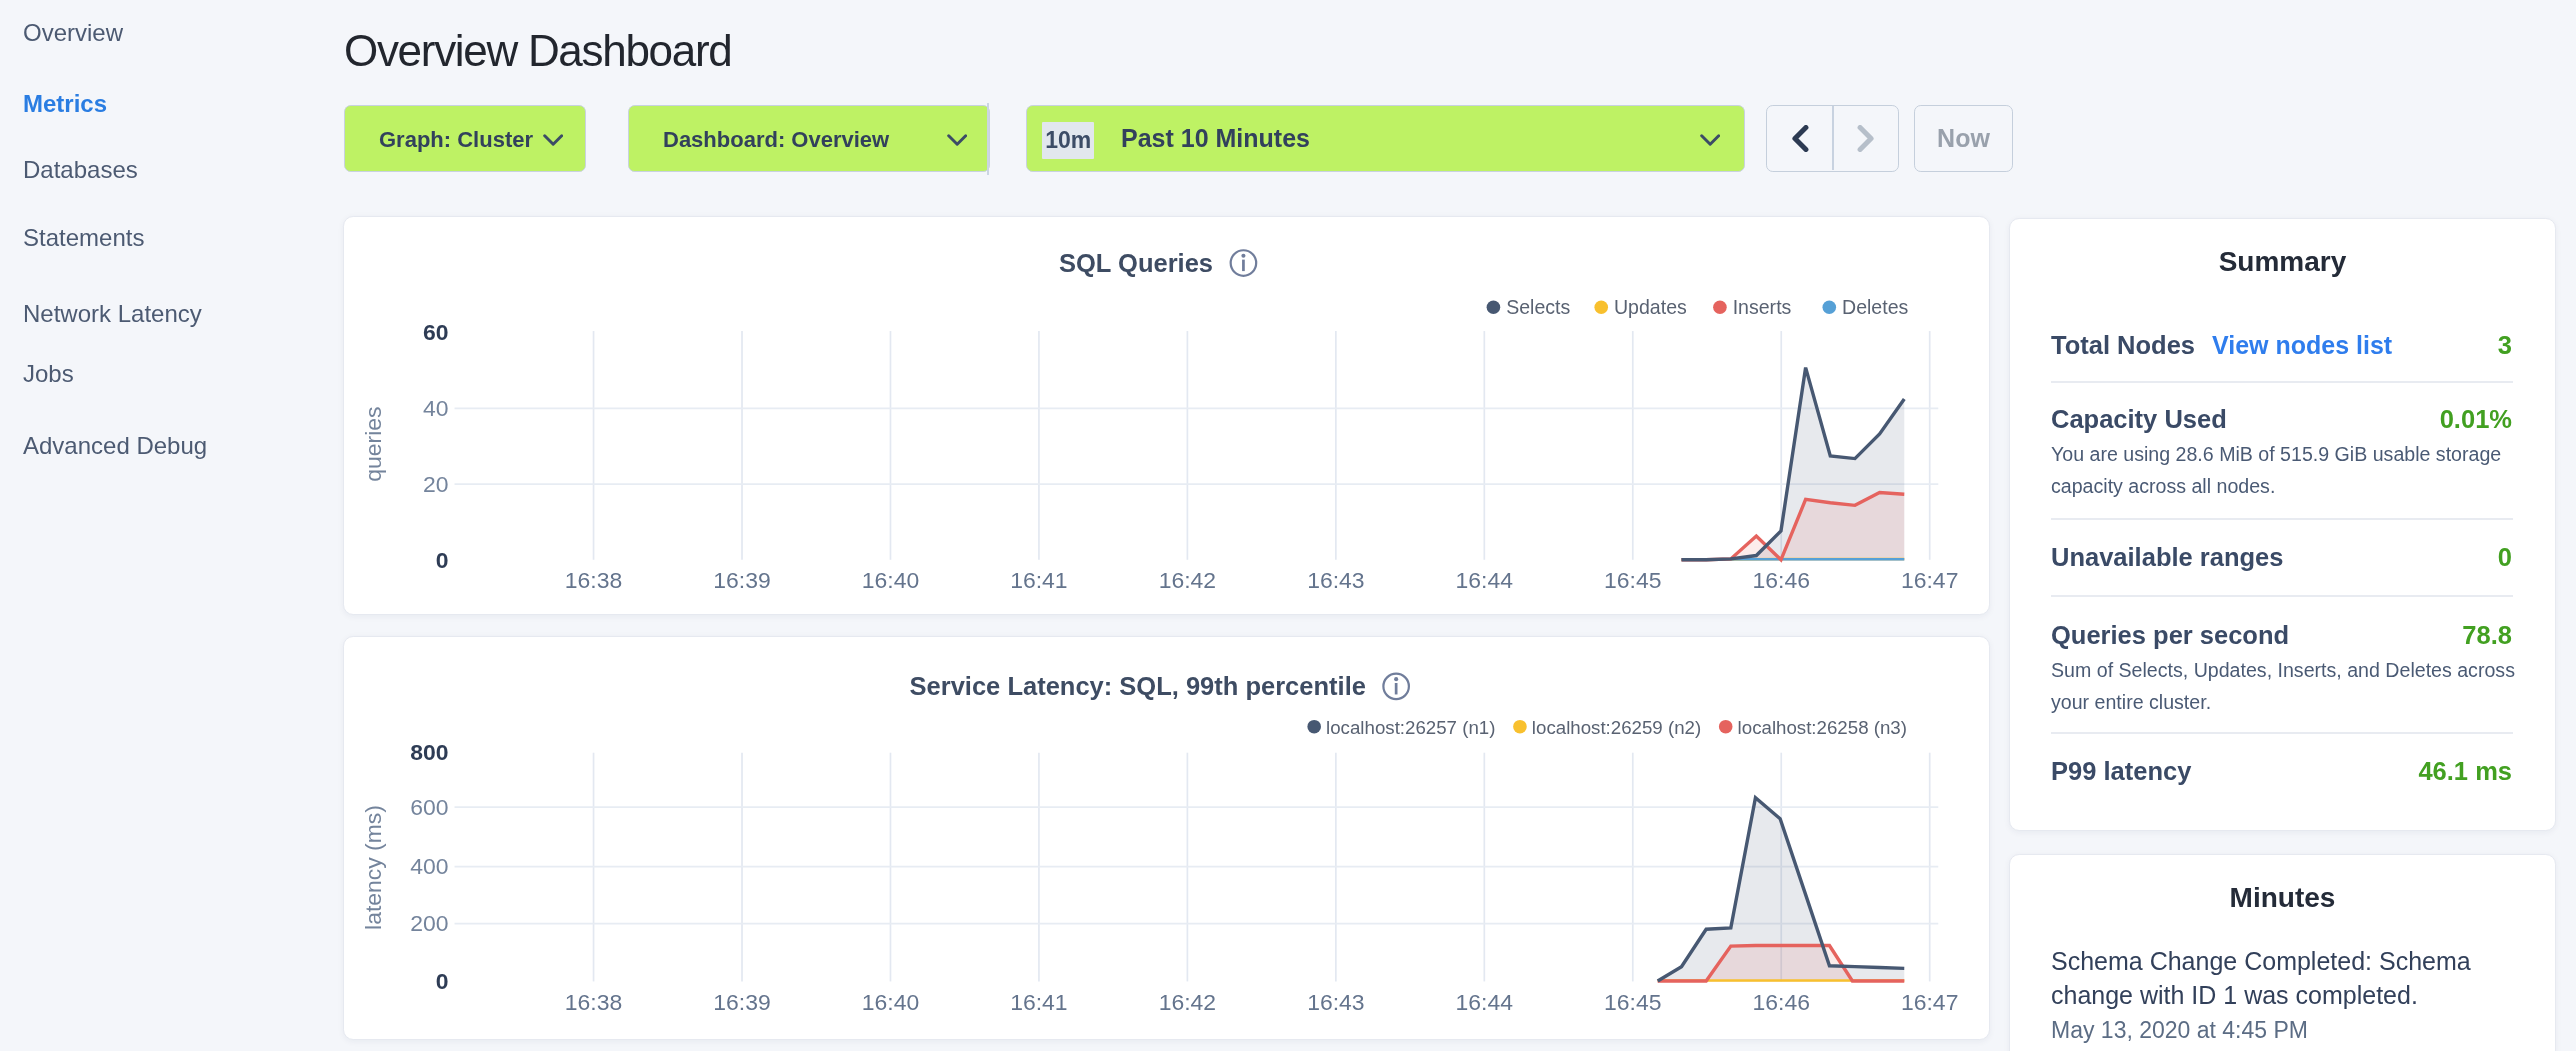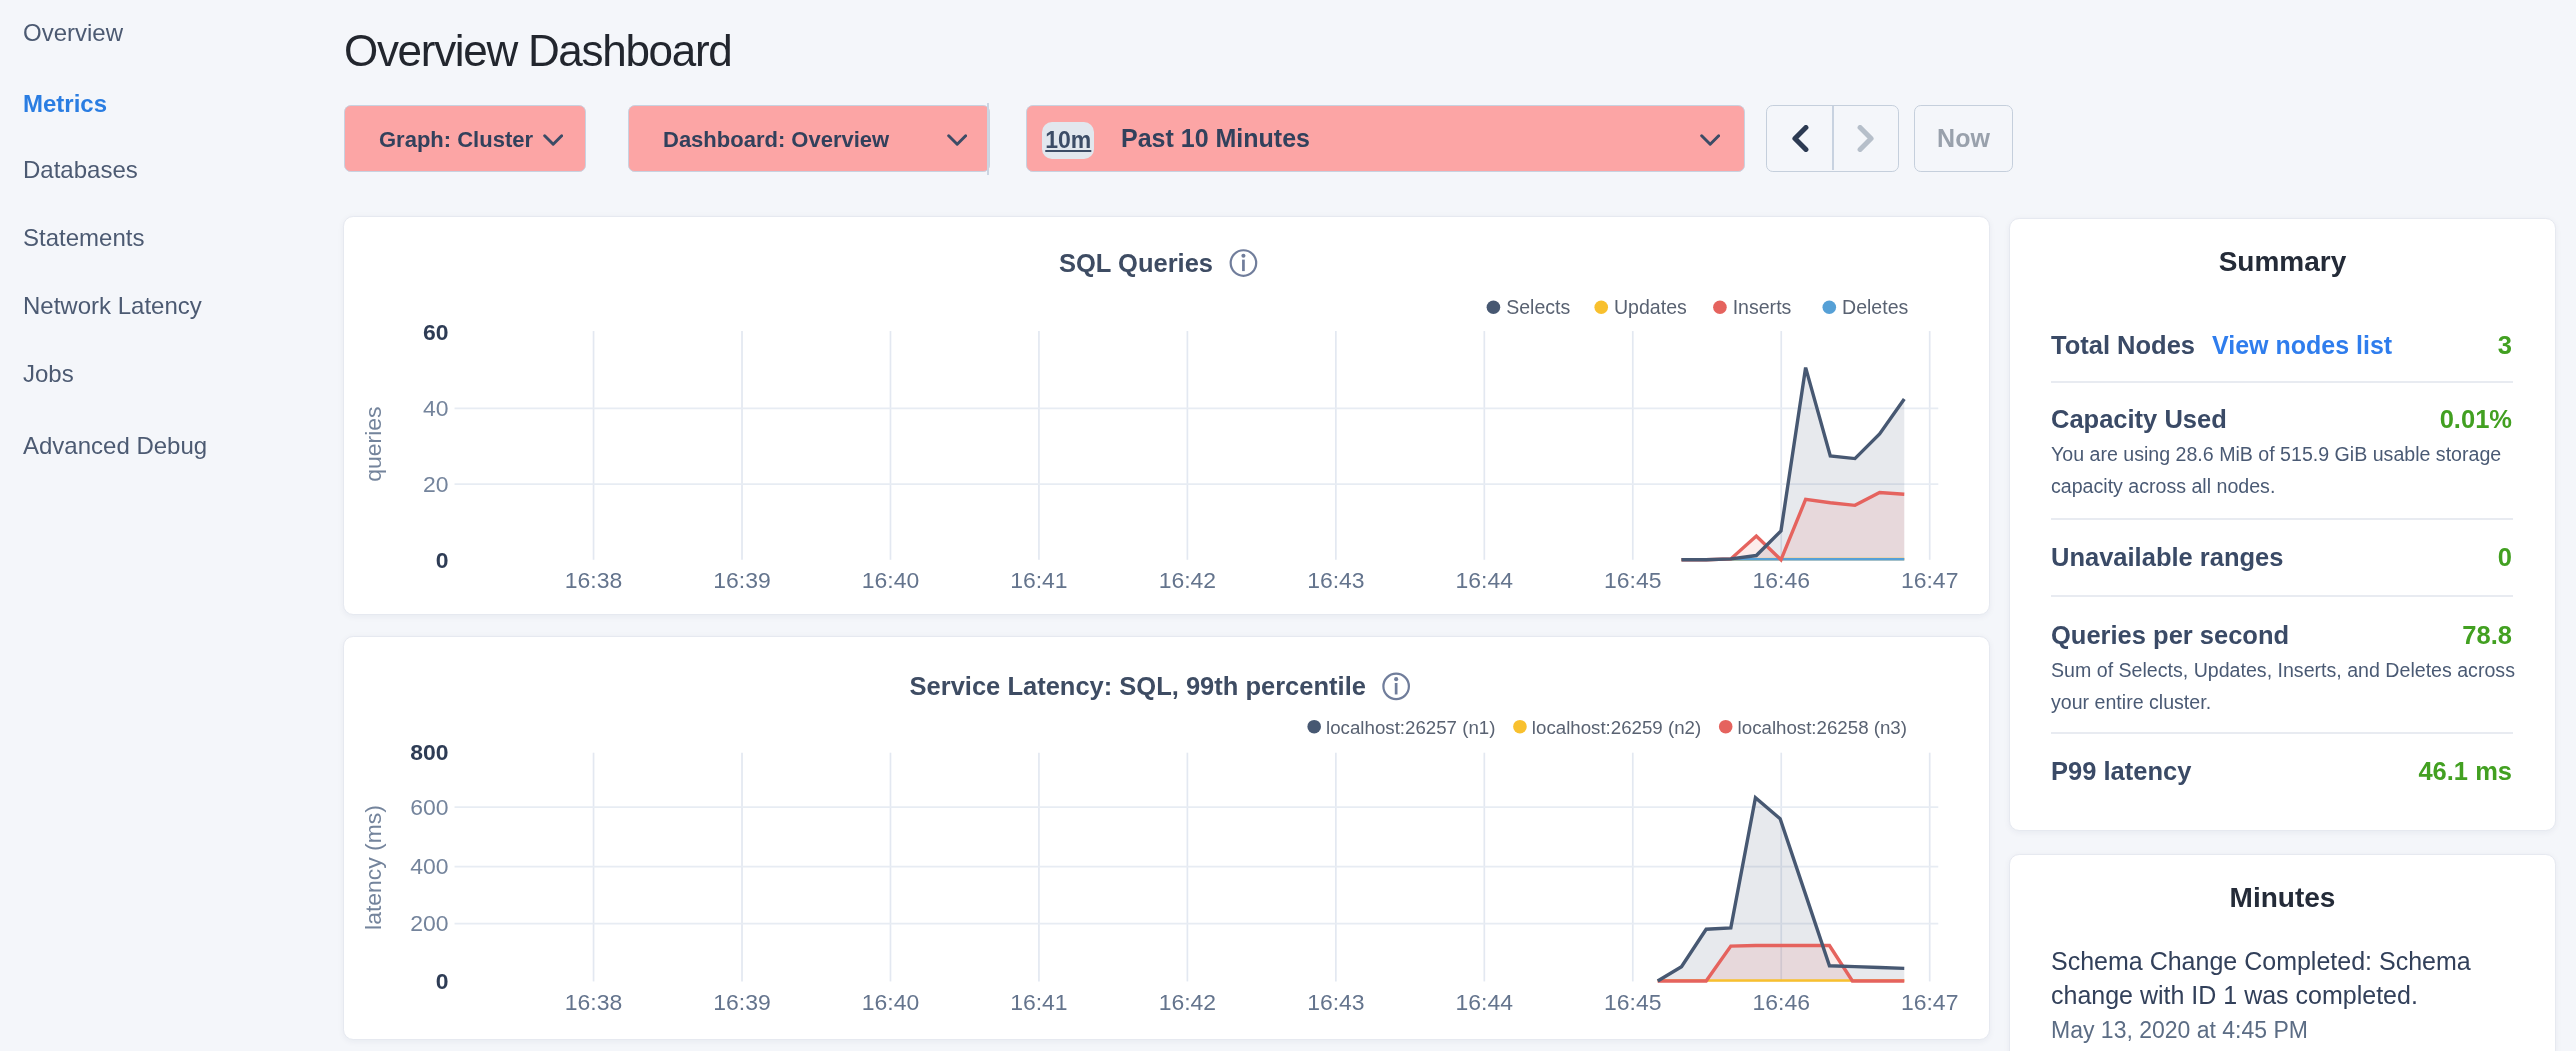--- a/index.html
+++ b/index.html
@@ -3,59 +3,59 @@
 <meta charset="utf-8">
 <style>
 * { margin:0; padding:0; box-sizing:border-box; }
 html,body { width:2576px; height:1051px; }
 body { font-family:"Liberation Sans", sans-serif; background:#f4f6fa; overflow:hidden; }
 .page { position:relative; width:2576px; height:1051px; }
 .abs { position:absolute; }
 .nav-item { position:absolute; left:23px; font-size:24px; line-height:27px; color:#4c5a72; }
 .nav-active { color:#2a7de2; font-weight:bold; }
 h1.title { position:absolute; left:344px; top:26px; font-size:44px; font-weight:400; letter-spacing:-1.3px; color:#22262e; line-height:49px; }
-.ctrl { position:absolute; top:105px; height:67px; background:#fca5a5; border:1.7px solid #c8d2e0; border-radius:6.8px; }
+.ctrl { position:absolute; top:105px; height:67px; background:#bef264; border:1.7px solid #c8d2e0; border-radius:6.8px; }
 .ctrl.ghost { background:transparent; border-color:#c5cfdc; }
 .ctrl-txt { position:absolute; font-size:22px; font-weight:bold; color:#32415c; line-height:29px; }
 .card { position:absolute; background:#fff; border:1.7px solid #e6e9f0; border-radius:10.2px; box-shadow:0 1.7px 6.8px rgba(23,43,77,0.05); }
 .sum-label { position:absolute; left:41px; font-size:25.5px; font-weight:bold; color:#3a4a66; line-height:31px; }
 .sum-val { position:absolute; right:43px; font-size:25.5px; font-weight:bold; color:#42a021; line-height:31px; text-align:right; }
 .sum-desc { position:absolute; left:41px; font-size:19.6px; color:#4a5a74; line-height:32px; }
 .sum-div { position:absolute; left:41px; width:462px; height:1.7px; background:#e8ebf1; }
 .card-title { position:absolute; width:100%; text-align:center; font-size:28px; font-weight:bold; color:#242b38; }
 .link { color:#2f7ded; font-weight:bold; }
 </style>
 </head>
 <body>
 <div class="page">
   <div class="nav-item" style="top:18.7px;">Overview</div>
   <div class="nav-item nav-active" style="top:90px;">Metrics</div>
   <div class="nav-item" style="top:156px;">Databases</div>
   <div class="nav-item" style="top:224px;">Statements</div>
-  <div class="nav-item" style="top:292px;">Network Latency</div>
+  <div class="nav-item" style="top:300px;">Network Latency</div>
   <div class="nav-item" style="top:360px;">Jobs</div>
   <div class="nav-item" style="top:432px;">Advanced Debug</div>
 
   <h1 class="title">Overview Dashboard</h1>
 
   <div class="ctrl" style="left:344px; width:242px;">
     <div class="ctrl-txt" style="left:34px; top:18.7px;">Graph: Cluster</div>
     <svg class="abs" style="right:22px; top:28px;" width="20.4" height="12.8" viewBox="0 0 24 15">
         <path d="M2 2 L12 12 L22 2" fill="none" stroke="#3c4c66" stroke-width="3.5" stroke-linecap="round" stroke-linejoin="round"></path>
       </svg>
   </div>
   <div class="ctrl" style="left:628px; width:362px;">
     <div class="ctrl-txt" style="left:34px; top:18.7px;">Dashboard: Overview</div>
     <svg class="abs" style="right:22px; top:28px;" width="20.4" height="12.8" viewBox="0 0 24 15">
         <path d="M2 2 L12 12 L22 2" fill="none" stroke="#3c4c66" stroke-width="3.5" stroke-linecap="round" stroke-linejoin="round"></path>
       </svg>
   </div>
   <div class="abs" style="left:987px; top:103px; width:1.7px; height:72px; background:#cbd5e2;"></div>
   <div class="ctrl" style="left:1026px; width:719px;">
-    <div class="abs" style="left:15.3px; top:16px; width:52px; height:37px; background:#e2e7ee; border-radius:10px; text-align:center; font-size:23px; font-weight:bold; color:#3c4c66; line-height:37px;text-decoration:underline;">10m</div>
+    <div class="abs" style="left:15.3px; top:16px; width:52px; height:37px; background:#e2e7ee; border-radius:1px; text-align:center; font-size:23px; font-weight:bold; color:#3c4c66; line-height:37px;">10m</div>
     <div class="ctrl-txt" style="left:94px; top:18px; font-size:25px;">Past 10 Minutes</div>
     <svg class="abs" style="right:24px; top:28px;" width="20.4" height="12.8" viewBox="0 0 24 15">
         <path d="M2 2 L12 12 L22 2" fill="none" stroke="#3c4c66" stroke-width="3.5" stroke-linecap="round" stroke-linejoin="round"></path>
       </svg>
   </div>
   <div class="ctrl ghost" style="left:1766px; width:133px;">
     <div class="abs" style="left:65px; top:0px; width:1.7px; height:64px; background:#c8d2e0;"></div>
     <svg class="abs" style="left:22px; top:18.7px;" width="22" height="27" viewBox="0 0 26 32">
         <path d="M20 3 L7 16 L20 29" fill="none" stroke="#2c3a52" stroke-width="6" stroke-linecap="round" stroke-linejoin="round"></path>
       </svg>

